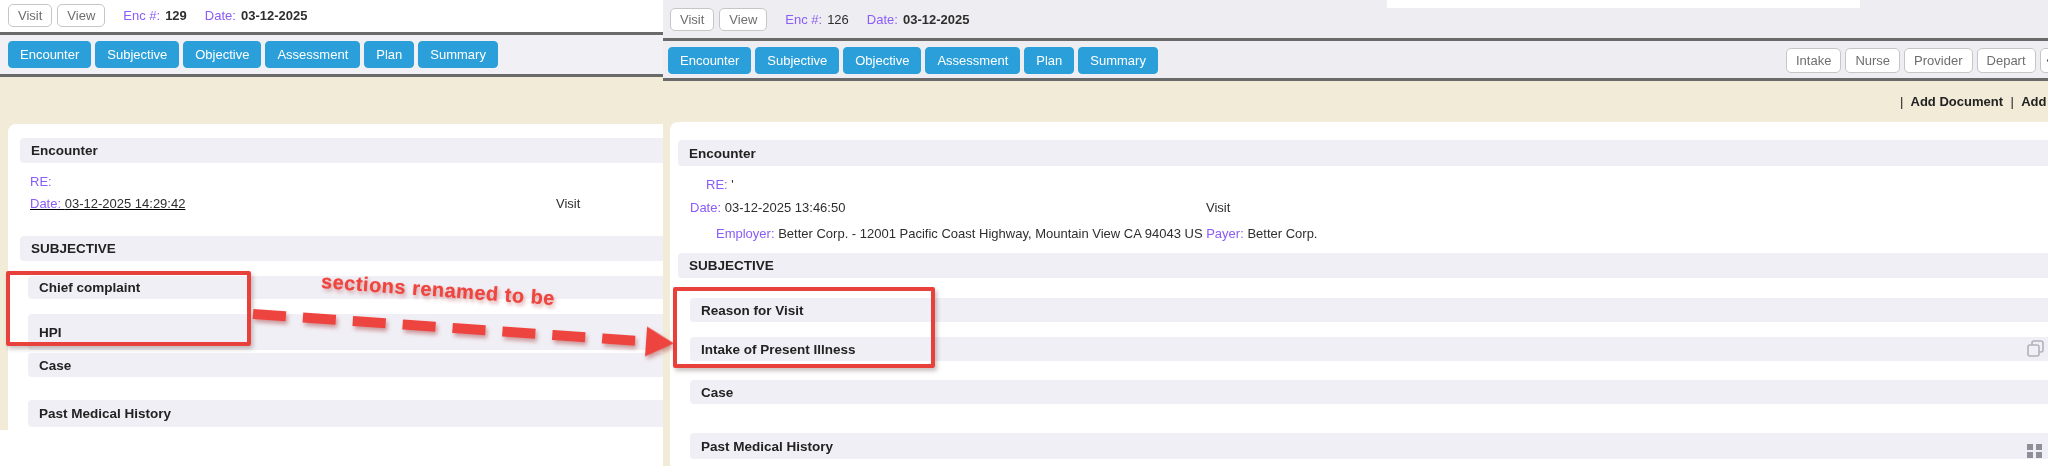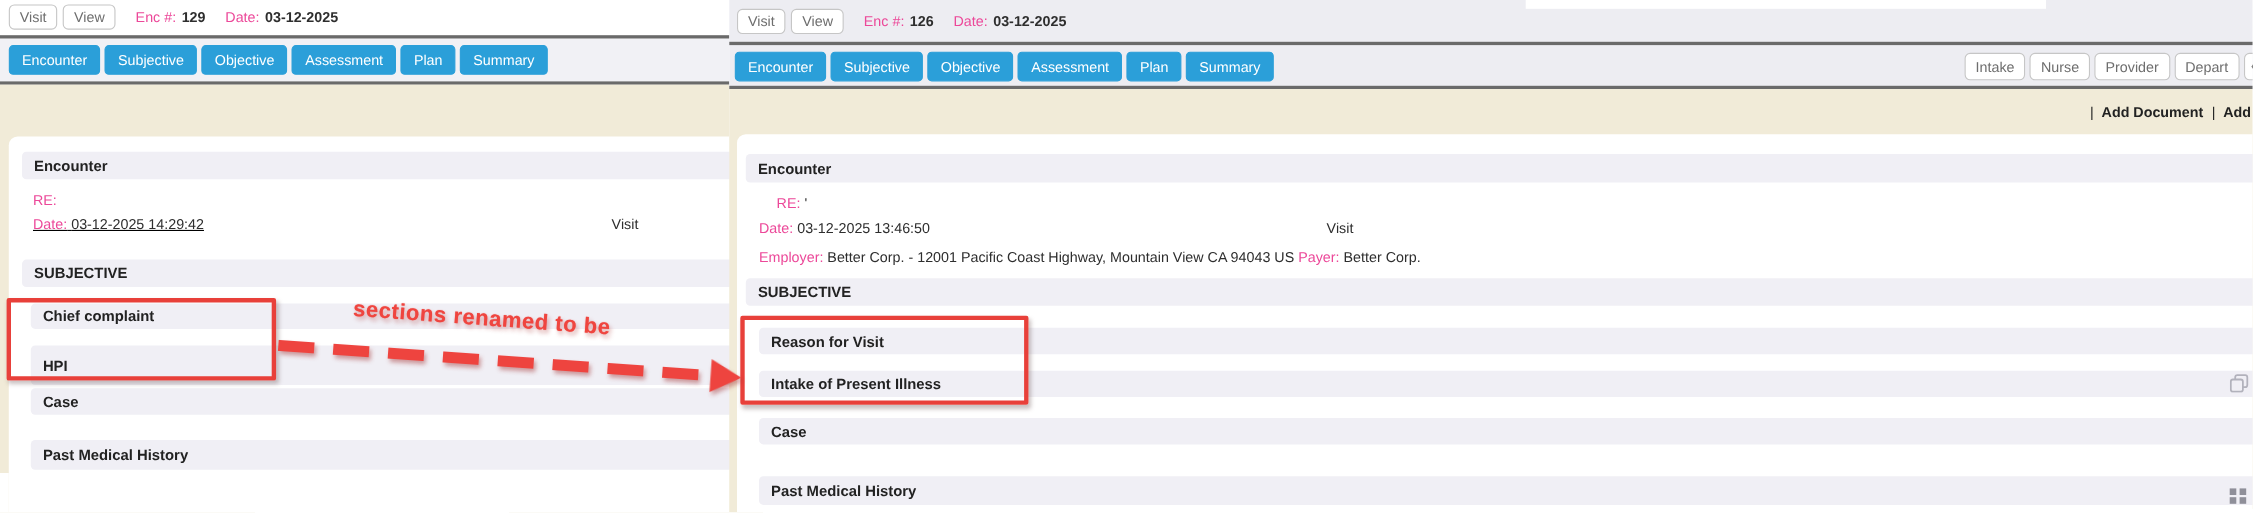--- a/index.html
+++ b/index.html
@@ -13,21 +13,21 @@
   .btn-plain{
     display:inline-flex;align-items:center;justify-content:center;
     background:#fff;border:1px solid #c6c6c6;border-radius:5px;
     color:#6e6e6e;font-size:13px;padding:4px 9px;line-height:1;cursor:pointer;
   }
   .btn-blue{
     display:inline-flex;align-items:center;justify-content:center;
     background:#2b9fd9;border:1px solid #2b9fd9;border-radius:4px;
     color:#fff;font-size:13px;padding:6px 11px;line-height:1;cursor:pointer;white-space:nowrap;
   }
-  .lbl{color:#ec4899;}
+  .lbl{color:#8b5cf6;}
   .val{color:#2e2e2e;text-align:center;}
   .toolbar-row{position:absolute;display:flex;align-items:center;gap:5px;font-size:13px;white-space:nowrap;}
   .tabs-row{position:absolute;display:flex;gap:4px;}
   .bar{
     position:absolute;background:#f0eff5;border-radius:4px;
     display:flex;align-items:center;padding-left:11px;
     font-weight:bold;color:#222;font-size:13.5px;cursor:pointer;
   }
   .textrow{position:absolute;font-size:13px;white-space:nowrap;}
   .panel{position:absolute;background:#fff;border-radius:8px 0 0 0;}
@@ -148,21 +148,21 @@
     <div class="abs r-white-notch"></div>
     <div class="hline" style="left:663px;top:38px;width:1385px;"></div>
     <div class="hline" style="left:663px;top:78px;width:1385px;"></div>
     <div class="abs r-beige"></div>
 
     <div class="toolbar-row" style="left:670px;top:8px;">
       <button class="btn-plain">Visit</button>
       <button class="btn-plain">View</button>
       <span style="width:8px"></span>
       <span class="lbl">Enc #:</span>
-      <span class="val" style="font-weight:700">126</span>
+      <span class="val" style="font-weight:400">126</span>
       <span style="width:8px"></span>
       <span class="lbl">Date:</span>
       <span class="val" style="font-weight:600">03-12-2025</span>
     </div>
 
     <div class="tabs-row" style="left:668px;top:47px;">
       <button class="btn-blue">Encounter</button>
       <button class="btn-blue">Subjective</button>
       <button class="btn-blue">Objective</button>
       <button class="btn-blue">Assessment</button>
@@ -198,21 +198,21 @@
     </div>
     <div class="textrow" style="left:706px;top:177px;">
       <span class="lbl">RE:</span>
       <span class="val">'</span>
     </div>
     <div class="textrow" style="left:690px;top:200px;">
       <span class="lbl">Date:</span>
       <span class="val">03-12-2025 13:46:50</span>
     </div>
     <div class="textrow val" style="left:1206px;top:200px;">Visit</div>
-    <div class="textrow" style="left:690px;top:226px;">
+    <div class="textrow" style="left:716px;top:226px;">
       <span class="lbl">Employer:</span>
       <span class="val">Better Corp. - 12001 Pacific Coast Highway, Mountain View CA 94043 US</span>
       <span class="lbl">Payer:</span>
       <span class="val">Better Corp.</span>
     </div>
 
     <div class="bar" style="left:678px;top:253px;width:1370px;height:25px;border-radius:4px 0 0 4px;">
       <span>SUBJECTIVE</span>
     </div>
     <div class="bar" style="left:690px;top:298px;width:1358px;height:24px;border-radius:4px 0 0 4px;">

